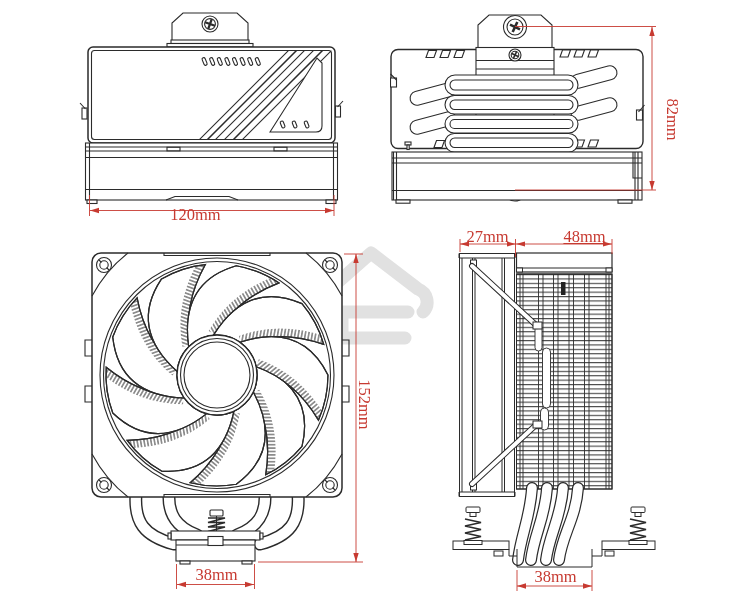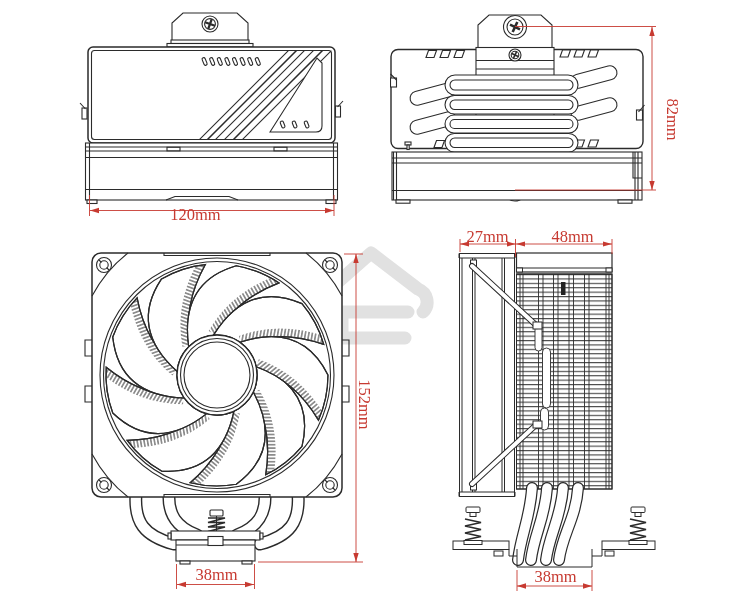--- a/index.html
+++ b/index.html
@@ -360,17 +360,17 @@
       <polygon points="172,356 163,353.3 163,358.7" fill="#c73a31" stroke="none"></polygon>
     </g>
   </svg>
 
   <div class="brand rot90" style="left:69px;top:88px;width:72px;height:17px;">FROZN</div>
 
   <div class="dim" style="left:167px;top:206px;width:57px;">120mm</div>
   <div class="dim rot90" style="left:647px;top:111px;width:50px;">82mm</div>
   <div class="dim rot90" style="left:337px;top:396px;width:54px;">152mm</div>
   <div class="dim" style="left:461px;top:228px;width:53px;">27mm</div>
-  <div class="dim" style="left:546px;top:228px;width:53px;">48mm</div>
+  <div class="dim" style="left:558px;top:228px;width:53px;text-decoration:underline;">48mm</div>
   <div class="dim" style="left:188px;top:566px;width:57px;">38mm</div>
   <div class="dim" style="left:527px;top:568px;width:57px;">38mm</div>
 
 </div>
 
 </body></html>

